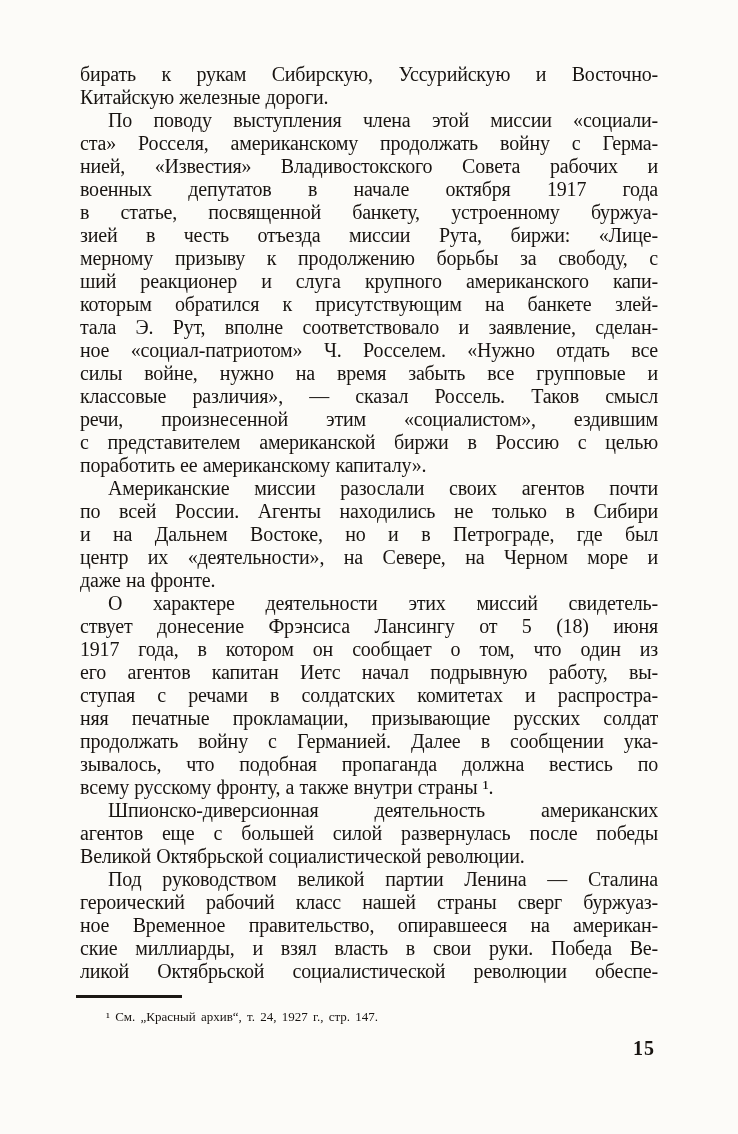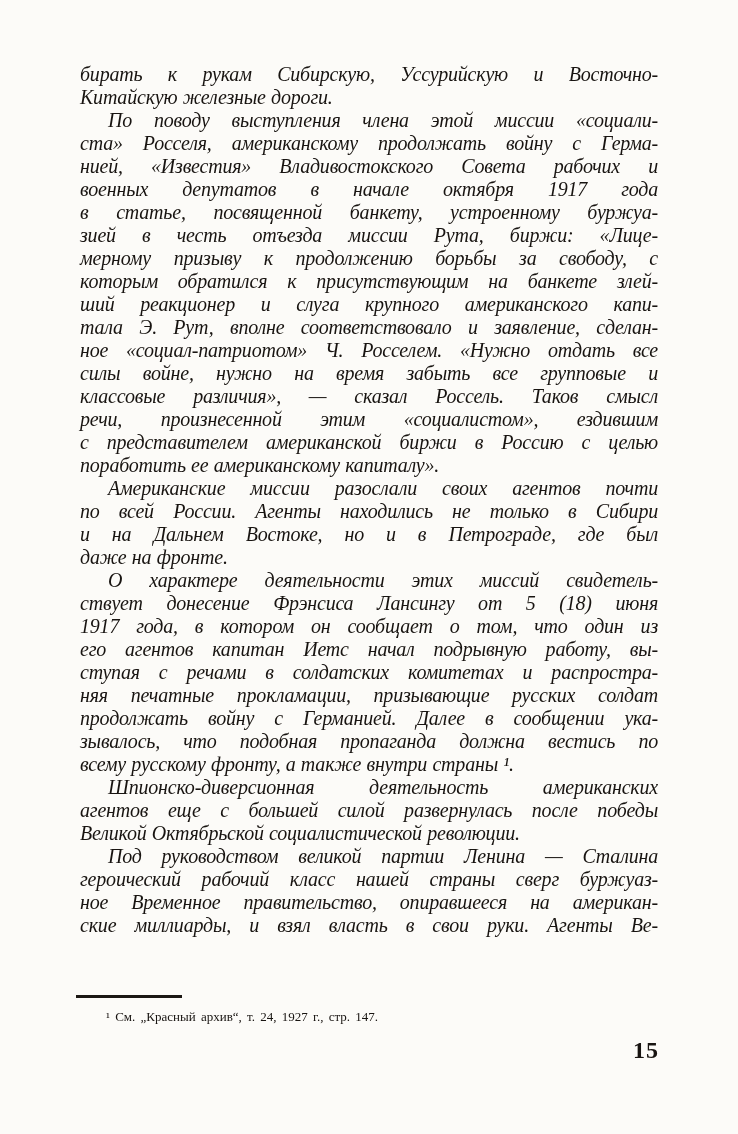--- a/index.html
+++ b/index.html
@@ -26,21 +26,20 @@
     top: 63px;
     width: 578px;
   }
   .line {
     font-size: 20px;
     line-height: 23px;
     letter-spacing: -0.2px;
     text-align: justify;
     text-align-last: justify;
     word-spacing: 0.5px;
-    font-style: italic;
   }
   .line.para-end {
     text-align-last: left;
   }
   .line.indent {
     text-indent: 28px;
   }
   .footnote-rule {
     position: absolute;
     left: 76px;
@@ -56,67 +55,69 @@
     width: 578px;
     font-size: 13px;
     line-height: 22px;
     text-indent: 26px;
     word-spacing: 2px;
   }
   .page-number {
     position: absolute;
     left: 633px;
     top: 1037px;
-    font-size: 24px;
+    font-size: 20px;
     font-weight: 700;
     letter-spacing: 1px;
   }
 </style>
 </head>
 <body>
 
 <div class="page">
   <div class="textblock" id="textblock">
       <div class="line">бирать к рукам Сибирскую, Уссурийскую и Восточно-</div>
       <div class="line para-end">Китайскую железные дороги.</div>
       <div class="line indent">По поводу выступления члена этой миссии «социали-</div>
       <div class="line">ста» Росселя, американскому продолжать войну с Герма-</div>
       <div class="line">нией, «Известия» Владивостокского Совета рабочих и</div>
       <div class="line">военных депутатов в начале октября 1917 года</div>
       <div class="line">в статье, посвященной банкету, устроенному буржуа-</div>
       <div class="line">зией в честь отъезда миссии Рута, биржи: «Лице-</div>
       <div class="line">мерному призыву к продолжению борьбы за свободу, с</div>
+      <div class="line">ший реакционер и слуга крупного американского капи-</div>
       <div class="line">которым обратился к присутствующим на банкете злей-</div>
-      <div class="line">ший реакционер и слуга крупного американского капи-</div>
       <div class="line">тала Э. Рут, вполне соответствовало и заявление, сделан-</div>
       <div class="line">ное «социал-патриотом» Ч. Росселем. «Нужно отдать все</div>
       <div class="line">силы войне, нужно на время забыть все групповые и</div>
       <div class="line">классовые различия», — сказал Россель. Таков смысл</div>
       <div class="line">речи, произнесенной этим «социалистом», ездившим</div>
       <div class="line">с представителем американской биржи в Россию с целью</div>
       <div class="line para-end">поработить ее американскому капиталу».</div>
       <div class="line indent">Американские миссии разослали своих агентов почти</div>
       <div class="line">по всей России. Агенты находились не только в Сибири</div>
       <div class="line">и на Дальнем Востоке, но и в Петрограде, где был</div>
+      <div class="line">центр их «деятельности», на Севере, на Черном море и</div>
       <div class="line para-end">даже на фронте.</div>
       <div class="line indent">О характере деятельности этих миссий свидетель-</div>
       <div class="line">ствует донесение Фрэнсиса Лансингу от 5 (18) июня</div>
       <div class="line">1917 года, в котором он сообщает о том, что один из</div>
       <div class="line">его агентов капитан Иетс начал подрывную работу, вы-</div>
       <div class="line">ступая с речами в солдатских комитетах и распростра-</div>
       <div class="line">няя печатные прокламации, призывающие русских солдат</div>
       <div class="line">продолжать войну с Германией. Далее в сообщении ука-</div>
       <div class="line">зывалось, что подобная пропаганда должна вестись по</div>
       <div class="line para-end">всему русскому фронту, а также внутри страны ¹.</div>
       <div class="line indent">Шпионско-диверсионная деятельность американских</div>
       <div class="line">агентов еще с большей силой развернулась после победы</div>
       <div class="line para-end">Великой Октябрьской социалистической революции.</div>
       <div class="line indent">Под руководством великой партии Ленина — Сталина</div>
       <div class="line">героический рабочий класс нашей страны сверг буржуаз-</div>
       <div class="line">ное Временное правительство, опиравшееся на американ-</div>
-      <div class="line">ские миллиарды, и взял власть в свои руки. Агенты Ве-</div>
+      <div class="line">ские миллиарды, и взял власть в свои руки. Победа Ве-</div>
+      <div class="line">ликой Октябрьской социалистической революции обеспе-</div>
     </div>
   <div class="footnote-rule"></div>
   <div class="footnote">
     <span>¹ См. „Красный архив“, т. 24, 1927 г., стр. 147.</span>
   </div>
   <div class="page-number">15</div>
 </div>
 
 </body></html>

